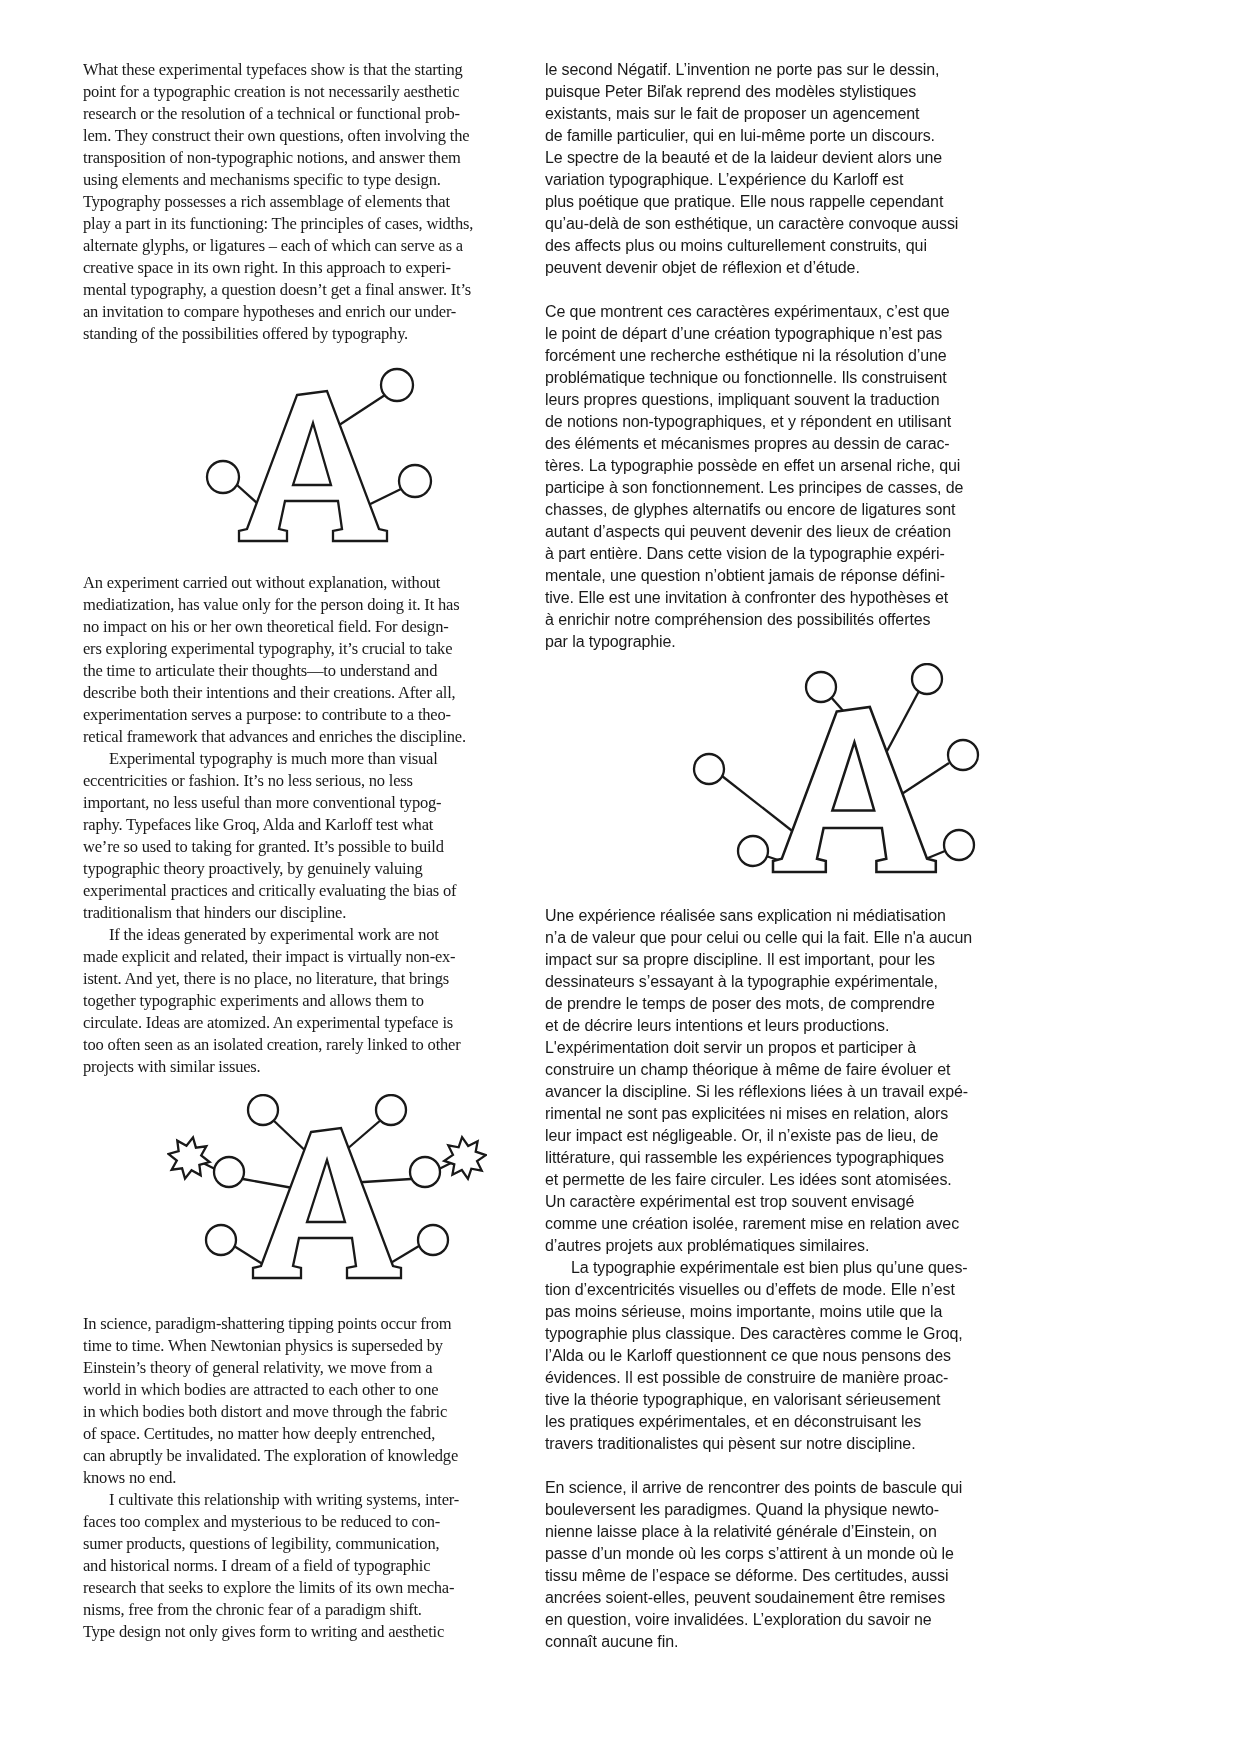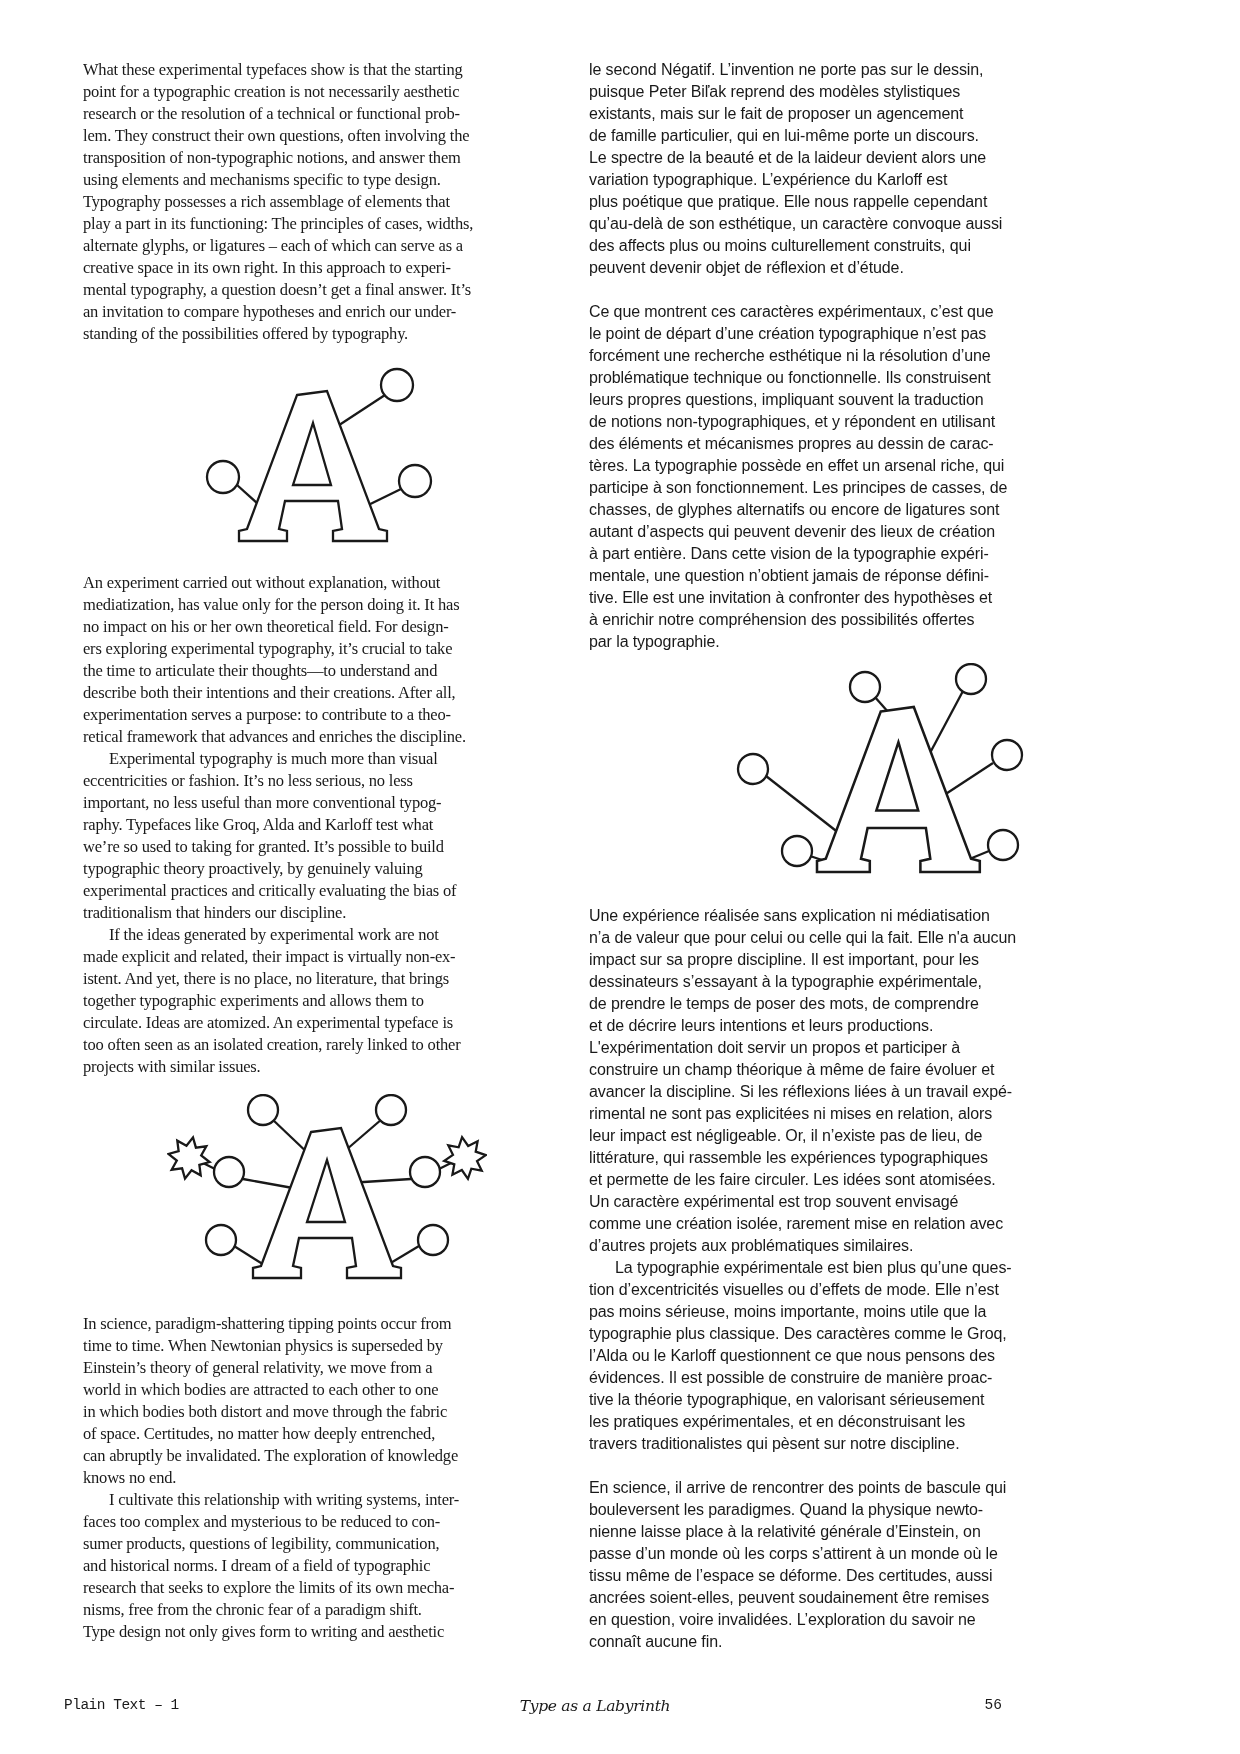--- a/index.html
+++ b/index.html
@@ -4,21 +4,21 @@
 <style>
   html,body{margin:0;padding:0;}
   body{
     width:1240px;height:1754px;background:#ffffff;color:#191919;
     position:relative;overflow:hidden;
     font-family:"Liberation Serif", serif;
   }
   .page{position:absolute;inset:0;background:#ffffff;}
   .col{position:absolute;top:59px;}
   .col-en{left:75px;width:462px;margin-left:8px;}
-  .col-fr{left:545px;width:465px;margin-left:44px;}
+  .col-fr{left:545px;width:465px;}
   .col p{
     margin:0;white-space:pre;
   }
   .col-en p{
     font-family:"Liberation Serif", serif;
     font-size:16.5px;line-height:22px;letter-spacing:-0.2px;
   }
   .col-fr p{
     font-family:"Liberation Sans", sans-serif;
     font-size:16px;line-height:22px;letter-spacing:-0.1px;
@@ -230,19 +230,14 @@
     <p class="gap">En science, il arrive de rencontrer des points de bascule qui
 bouleversent les paradigmes. Quand la physique newto-
 nienne laisse place à la relativité générale d’Einstein, on
 passe d’un monde où les corps s’attirent à un monde où le
 tissu même de l’espace se déforme. Des certitudes, aussi
 ancrées soient-elles, peuvent soudainement être remises
 en question, voire invalidées. L’exploration du savoir ne
 connaît aucune fin.</p>
   </div>
 
-  <div class="footer">
-    <span class="footer-left">Plain Text – 1</span>
-    <span class="footer-center">Type as a Labyrinth</span>
-    <span class="footer-right">56</span>
-  </div>
 
 </div>
 
 </body></html>

